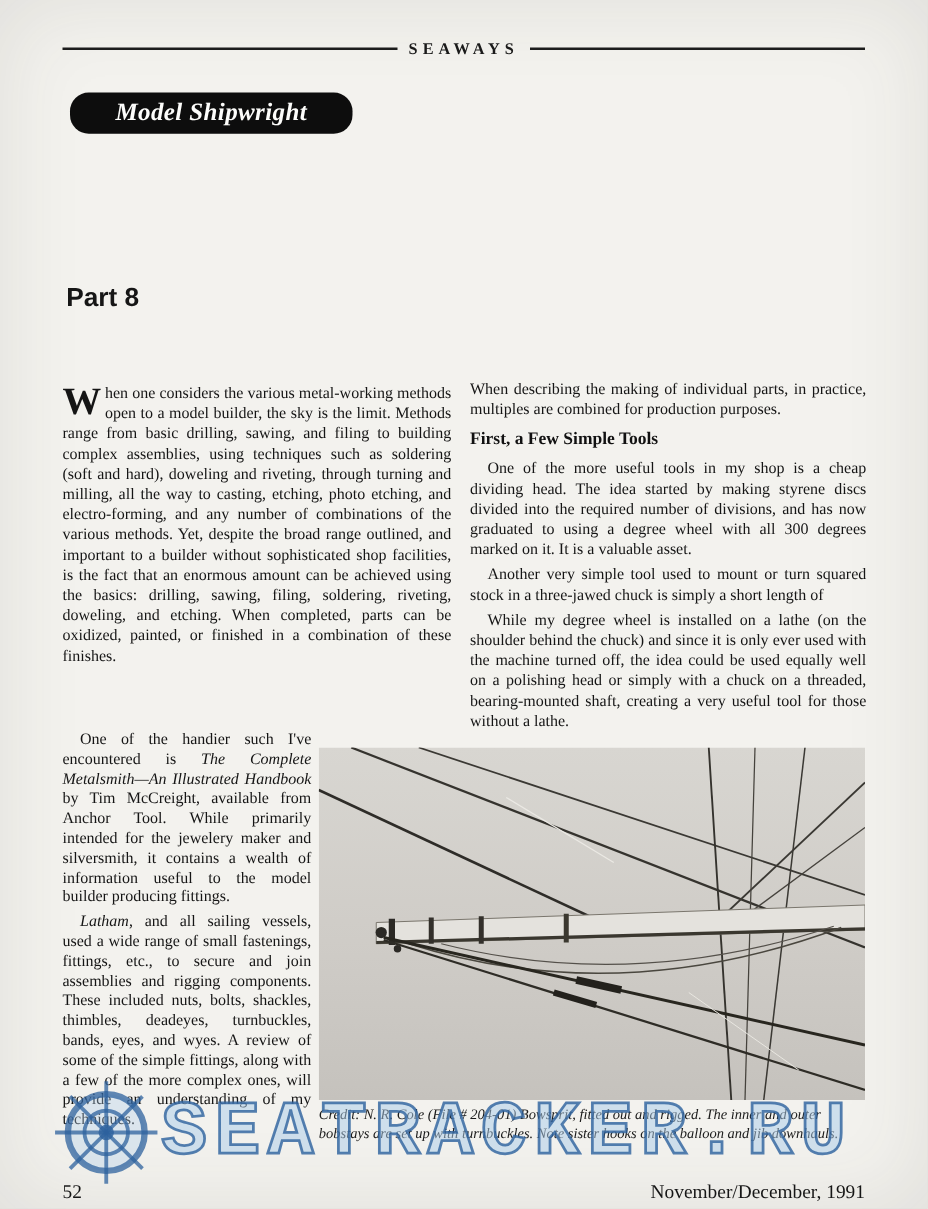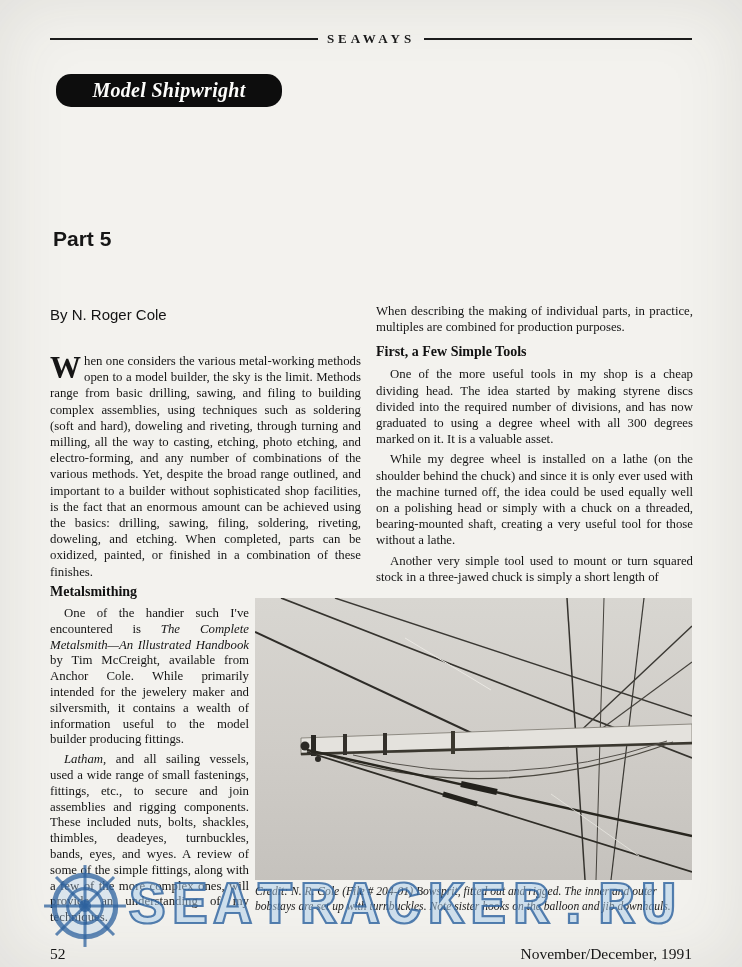--- a/index.html
+++ b/index.html
@@ -58,38 +58,36 @@
   <header class="masthead">
     <div class="rule"></div>
     <div class="masthead-title">SEAWAYS</div>
     <div class="rule"></div>
   </header>
 
   <div class="badge">
     <span class="badge-label">Model Shipwright</span>
   </div>
 
-  <div class="part">Part 5</div>
+  <div class="part">Part 8</div>
 
   <div class="col col-left-top">
-    <div class="byline">By N. Roger Cole</div>
     <p class="body"><span class="dropcap">W</span><span>hen one considers the various metal-working methods open to a model builder, the sky is the limit. Methods range from basic drilling, sawing, and filing to building complex assemblies, using techniques such as soldering (soft and hard), doweling and riveting, through turning and milling, all the way to casting, etching, photo etching, and electro-forming, and any number of combinations of the various methods. Yet, despite the broad range outlined, and important to a builder without sophisticated shop facilities, is the fact that an enormous amount can be achieved using the basics: drilling, sawing, filing, soldering, riveting, doweling, and etching. When completed, parts can be oxidized, painted, or finished in a combination of these finishes.</span></p>
   </div>
 
   <div class="col col-right-top">
     <p class="body">When describing the making of individual parts, in practice, multiples are combined for production purposes.</p>
     <h2 class="subhead">First, a Few Simple Tools</h2>
     <p class="body indent">One of the more useful tools in my shop is a cheap dividing head. The idea started by making styrene discs divided into the required number of divisions, and has now graduated to using a degree wheel with all 300 degrees marked on it. It is a valuable asset.</p>
+    <p class="body indent">Another very simple tool used to mount or turn squared stock in a three-jawed chuck is simply a short length of</p>
     <p class="body indent">While my degree wheel is installed on a lathe (on the shoulder behind the chuck) and since it is only ever used with the machine turned off, the idea could be used equally well on a polishing head or simply with a chuck on a threaded, bearing-mounted shaft, creating a very useful tool for those without a lathe.</p>
-    <p class="body indent">Another very simple tool used to mount or turn squared stock in a three-jawed chuck is simply a short length of</p>
   </div>
 
   <div class="col col-left-bottom">
-    <h2 class="subhead">Metalsmithing</h2>
-    <p class="body indent"><span>One of the handier such I've encountered is </span><i>The Complete Metalsmith—An Illustrated Handbook</i><span> by Tim McCreight, available from Anchor Cole. While primarily intended for the jewelery maker and silversmith, it contains a wealth of information useful to the model builder producing fittings.</span></p>
+    <p class="body indent"><span>One of the handier such I've encountered is </span><i>The Complete Metalsmith—An Illustrated Handbook</i><span> by Tim McCreight, available from Anchor Tool. While primarily intended for the jewelery maker and silversmith, it contains a wealth of information useful to the model builder producing fittings.</span></p>
     <p class="body indent"><i>Latham</i><span>, and all sailing vessels, used a wide range of small fastenings, fittings, etc., to secure and join assemblies and rigging components. These included nuts, bolts, shackles, thimbles, deadeyes, turnbuckles, bands, eyes, and wyes. A review of some of the simple fittings, along with a few of the more complex ones, will provide an understanding of my techniques.</span></p>
   </div>
 
   <figure class="photo-block">
     <div class="photo">
       <svg viewBox="0 0 437 282" preserveAspectRatio="none" aria-hidden="true">
         <defs>
           <linearGradient id="pbg" x1="0" y1="0" x2="0" y2="1">
             <stop offset="0" stop-color="#d8d6d1"></stop>
             <stop offset="0.55" stop-color="#cfccc7"></stop>

